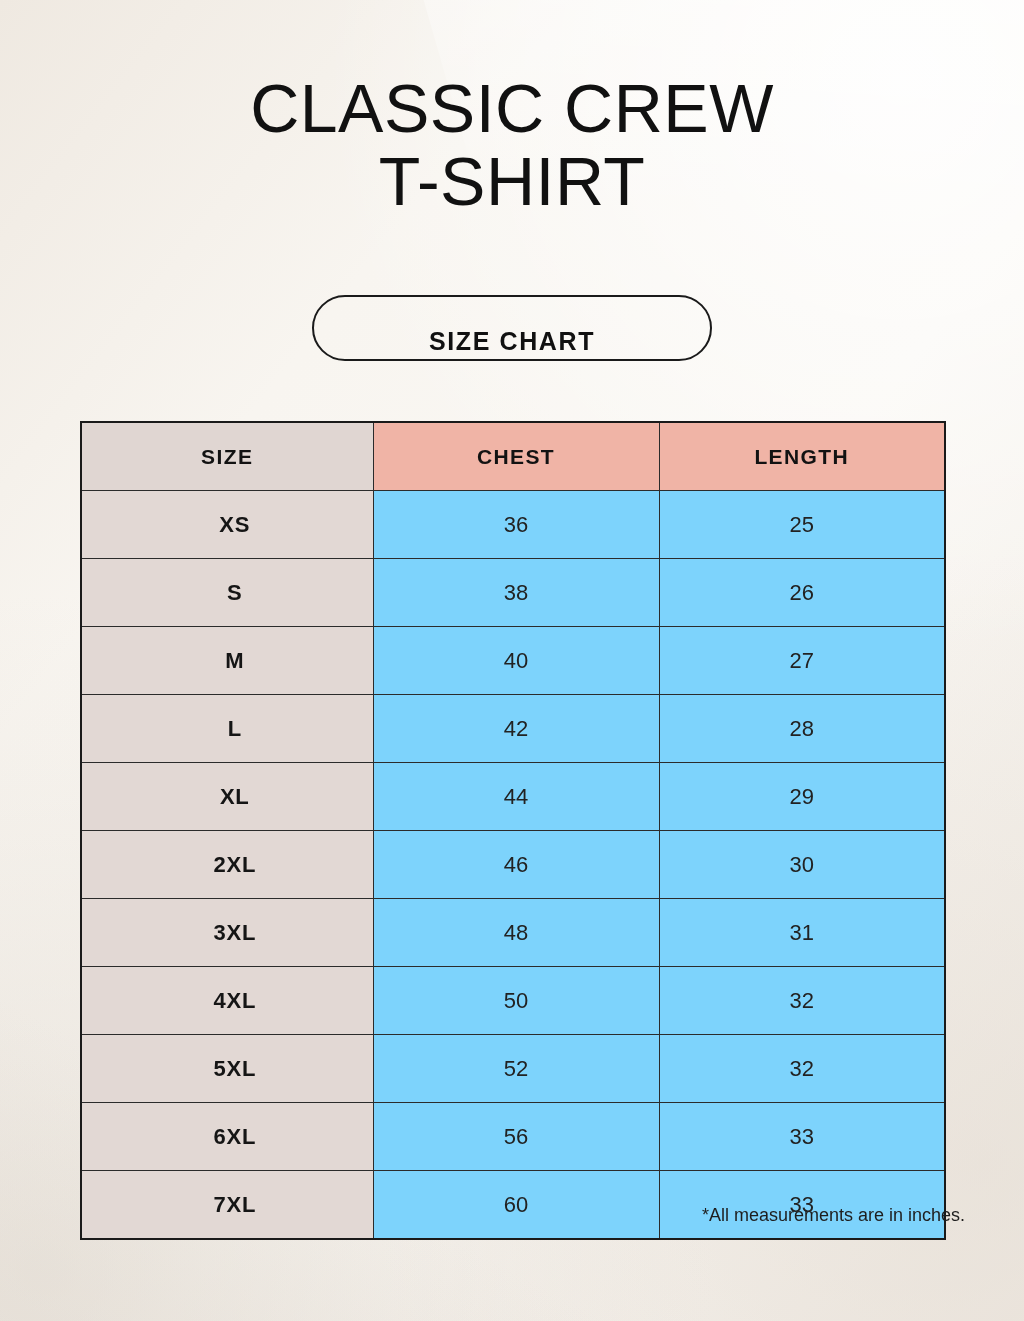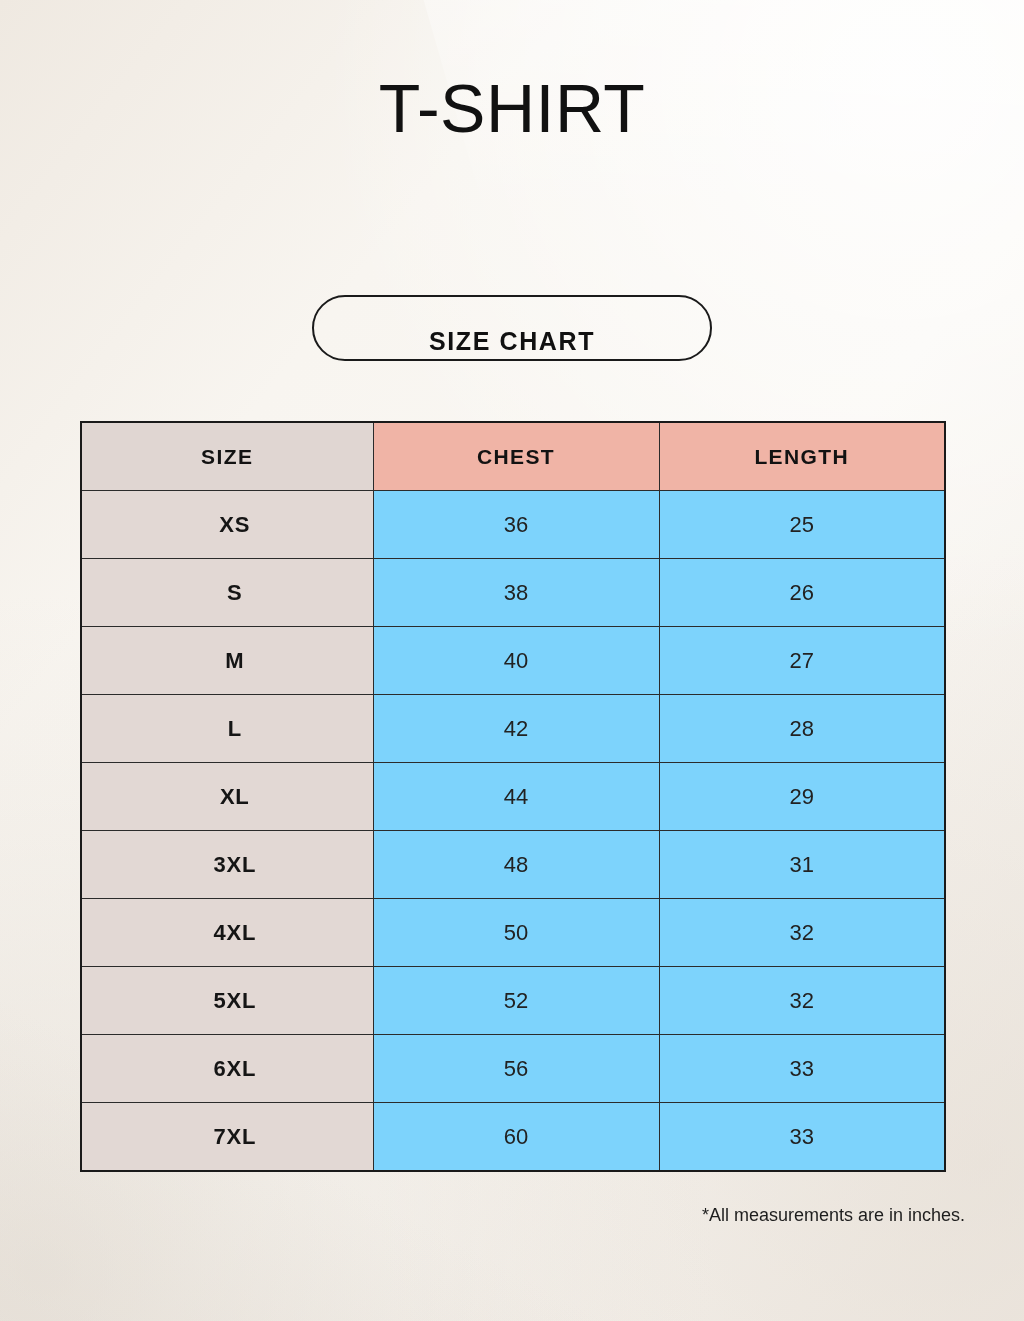--- a/index.html
+++ b/index.html
@@ -151,20 +151,21 @@
 </style>
 </head>
 <body>
 
 <div class="page">
   <div class="bg-layer"></div>
   <div class="bg-sheen"></div>
   <div class="bg-sheen2"></div>
 
   <div class="title">
+    <span>CLASSIC CREW</span>
     <span class="line2">T-SHIRT</span>
   </div>
 
   <div class="pill">
     <span>SIZE CHART</span>
   </div>
 
   <div class="table-wrap">
     <table class="size-table">
       <colgroup>
@@ -199,20 +200,25 @@
           <td class="size-cell">L</td>
           <td class="val-cell">42</td>
           <td class="val-cell">28</td>
         </tr>
         <tr>
           <td class="size-cell">XL</td>
           <td class="val-cell">44</td>
           <td class="val-cell">29</td>
         </tr>
         <tr>
+          <td class="size-cell">2XL</td>
+          <td class="val-cell">46</td>
+          <td class="val-cell">30</td>
+        </tr>
+        <tr>
           <td class="size-cell">3XL</td>
           <td class="val-cell">48</td>
           <td class="val-cell">31</td>
         </tr>
         <tr>
           <td class="size-cell">4XL</td>
           <td class="val-cell">50</td>
           <td class="val-cell">32</td>
         </tr>
         <tr>

